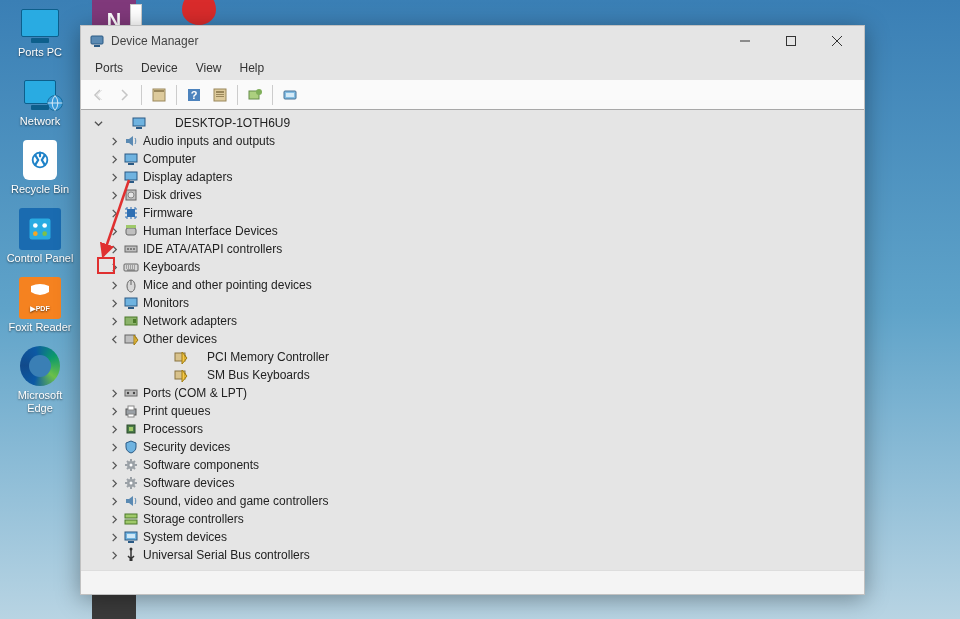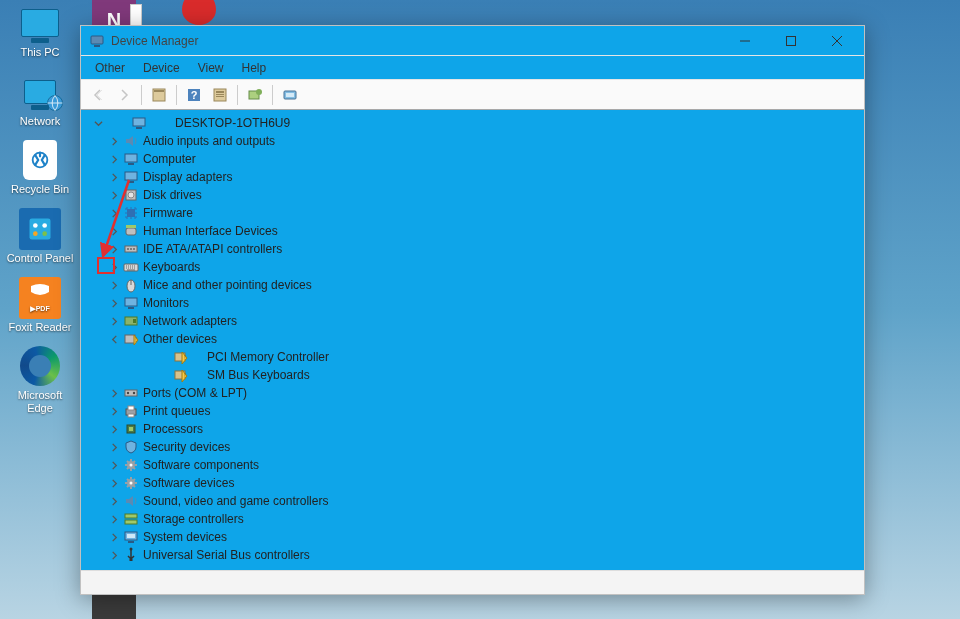--- a/index.html
+++ b/index.html
@@ -27,21 +27,21 @@
   .foxit-inner { font-size:9px; font-weight:bold; line-height:1; }
   .edge { width:40px; height:40px; border-radius:50%; background:conic-gradient(from 200deg,#0c59a4,#114a8b,#0c59a4,#0c9b6a,#6cc04a,#0c59a4); position:relative; }
   .edge::after{content:"";position:absolute;inset:9px;border-radius:50%;background:#3a7fb5;}
   .onenote-icon { position:absolute; left:92px; top:-2px; width:44px; height:44px; background:#80397b; border-radius:2px; display:flex; align-items:center; justify-content:center; color:#fff; font-weight:bold; font-size:20px; }
   .onenote-icon::after{content:"";position:absolute;right:-6px;top:6px;width:10px;height:30px;background:#fff;border:1px solid #ccc;}
   .red-blob { position:absolute; left:182px; top:-9px; width:34px; height:34px; background:#d92b2b; border-radius:50% 50% 50% 50% / 55% 55% 45% 45%; }
 
   
   .window {
     position:absolute; left:80px; top:25px; width:785px; height:570px;
-    background:#0ea5e9; border:1px solid #c1c1c1; box-shadow:0 4px 22px rgba(0,0,0,.35);
+    background:#e5e5e5; border:1px solid #c1c1c1; box-shadow:0 4px 22px rgba(0,0,0,.35);
     display:flex; flex-direction:column;
   }
   .titlebar { height:30px; display:flex; align-items:center; padding:0 4px 0 8px; border-bottom:1px solid #e5e5e5; }
   .titlebar .ticon { width:16px; height:16px; margin-right:6px; display:flex; align-items:center; justify-content:center; }
   .titlebar .ticon svg{width:16px;height:16px;}
   .titlebar .title { color:#444; flex:1; }
   .winbtn { width:46px; height:29px; display:flex; align-items:center; justify-content:center; color:#555; }
   .winbtn svg { width:10px; height:10px; stroke:#333; stroke-width:1; fill:none; }
   .menubar { height:24px; display:flex; align-items:center; padding:0 6px; gap:2px; border-bottom:1px solid #e5e5e5; }
   .menubar .mitem { padding:3px 8px; color:#333; }
@@ -74,21 +74,21 @@
   .taskbar-hint { position:absolute; left:92px; bottom:-6px; width:44px; height:32px; background:#3b3b3b; border-radius:2px 2px 0 0; }
 </style>
 </head>
 <body>
 
 <div class="desktop">
   <div class="dicon" style="margin-top:2px;">
     <div class="sq">
         <div class="monitor"></div>
       </div>
-    <div class="lbl">This PC</div>
+    <div class="lbl">Ports PC</div>
   </div>
   <div class="dicon network-globe">
     <div class="sq">
         <div class="monitor" style="position:relative;">
       <svg style="position:absolute;right:-9px;bottom:-9px;width:18px;height:18px;" viewBox="0 0 24 24">
             <circle cx="12" cy="12" r="10" fill="#3a9bd9" stroke="#0d5f8c"></circle>
             <path d="M2 12h20M12 2a15 15 0 010 20M12 2a15 15 0 000 20" stroke="#fff" fill="none"></path>
           </svg>
     </div>
       </div>
@@ -165,21 +165,21 @@
         </svg>
       </div>
     <div class="winbtn">
         <svg viewBox="0 0 10 10">
           <path d="M0 0l10 10M10 0L0 10"></path>
         </svg>
       </div>
   </div>
 
   <div class="menubar">
-    <div class="mitem">Other</div>
+    <div class="mitem">Ports</div>
     <div class="mitem">Device</div>
     <div class="mitem">View</div>
     <div class="mitem">Help</div>
   </div>
 
   <div class="toolbar">
     <div class="tbtn disabled">
         <svg viewBox="0 0 16 16">
           <path d="M10 3L5 8l5 5" stroke="#666" fill="none" stroke-width="1.5"></path>
           <path d="M12 3L7 8l5 5" stroke="#666" fill="none" stroke-width="1" opacity=".4"></path>

